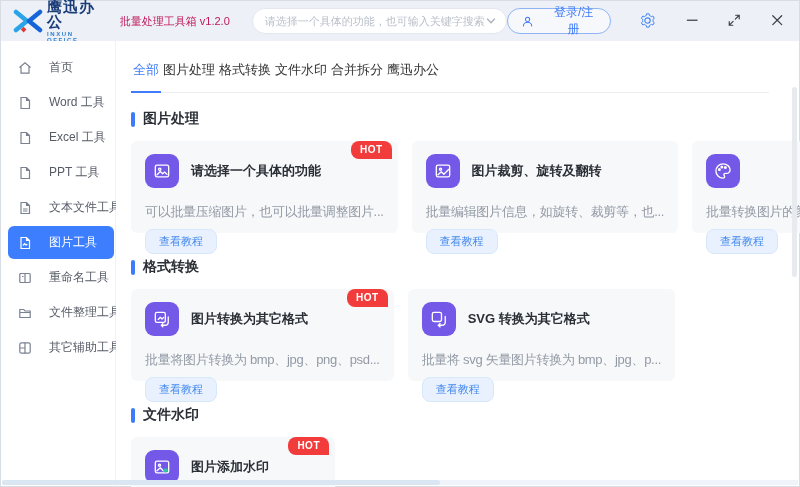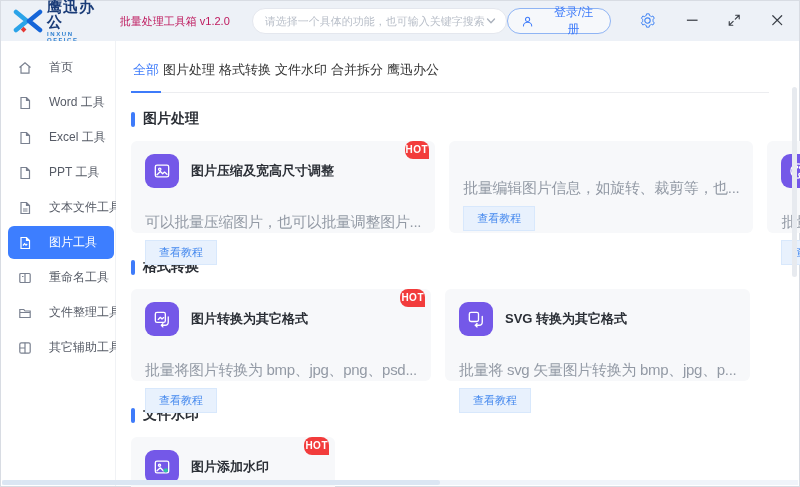--- a/index.html
+++ b/index.html
@@ -45,23 +45,23 @@
   .content { padding:0 28px 0 15px; }
   .section-title { margin-top:17px; display:flex; align-items:center; gap:8px; font-size:14px; font-weight:bold; color:#2b2f36; }
   .section-title .bar { width:4px; height:15px; background:#3e7bfa; border-radius:2px; }
 
   .cards { margin-top:13px; display:grid; grid-template-columns:repeat(3,1fr); gap:14px; margin-bottom:25px; }
   .card { position:relative; background:#f7f8fa; border-radius:6px; padding:13px 14px 12px; height:92px; }
   .card-head { display:flex; align-items:center; gap:12px; }
   .tool-icon { width:34px; height:34px; border-radius:9px; background:#7458e8; flex:0 0 auto; display:flex; align-items:center; justify-content:center; }
   .tool-icon svg { width:20px; height:20px; }
   .card-title { font-size:13px; font-weight:bold; color:#2b2f36; white-space:nowrap; }
-  .card-desc { margin-top:25px; font-size:15px; letter-spacing:-0.3px; color:#939aa5; white-space:nowrap; overflow:hidden; }
-  .tutorial-btn { margin-top:8px; padding:4px 13px; font-size:11px; color:#4488ee; background:#e8f1fd; border:1px solid #d8e8fc; border-radius:0; cursor:pointer; font-family:inherit; }
-  .hot { position:absolute; top:0; right:6px; background:#f23c3c; color:#fff; font-size:10px; font-weight:bold; padding:3px 1px 4px; border-radius:8px 8px 0 8px; letter-spacing:.5px; }
+  .card-desc { margin-top:15px; font-size:13px; letter-spacing:-0.3px; color:#939aa5; white-space:nowrap; overflow:hidden; }
+  .tutorial-btn { margin-top:8px; padding:4px 13px; font-size:11px; color:#4488ee; background:#e8f1fd; border:1px solid #d8e8fc; border-radius:8px; cursor:pointer; font-family:inherit; }
+  .hot { position:absolute; top:0; right:6px; background:#f23c3c; color:#fff; font-size:10px; font-weight:bold; padding:3px 9px 4px; border-radius:8px 8px 0 8px; letter-spacing:.5px; }
 
   
   .vscroll { position:absolute; right:2px; top:46px; width:5px; height:190px; background:#e7eaef; border-radius:3px; }
   .hscroll-track { position:absolute; left:1px; right:1px; bottom:1px; height:5px; background:#f0f4fa; }
   .hscroll-thumb { position:absolute; left:0; top:0; height:5px; width:55%; background:#dbe6f3; border-radius:3px; }
 </style>
 </head>
 <body>
 
 <div class="window">
@@ -229,27 +229,37 @@
           <div class="card">
             <span class="hot">HOT</span>
             <div class="card-head">
               <span class="tool-icon">
                 <svg viewBox="0 0 24 24" fill="none" stroke="#fff" stroke-width="1.6" stroke-linecap="round" stroke-linejoin="round">
                     <rect x="4" y="5" width="16" height="14" rx="2"></rect>
                     <circle cx="9.3" cy="10" r="1.4"></circle>
                     <path d="M6 16.5 l4-4 2.8 2.8 2.2-2 3 2.7"></path>
                   </svg>
               </span>
-              <span class="card-title">图片压缩及宽高尺寸调整</span>
+              <span class="card-title">请选择一个具体的功能</span>
             </div>
             <div class="card-desc">可以批量压缩图片，也可以批量调整图片...</div>
             <button class="tutorial-btn">查看教程</button>
           </div>
 
           <div class="card">
+            <div class="card-head">
+              <span class="tool-icon">
+                <svg viewBox="0 0 24 24" fill="none" stroke="#fff" stroke-width="1.6" stroke-linecap="round" stroke-linejoin="round">
+                    <rect x="4" y="5" width="16" height="14" rx="2"></rect>
+                    <circle cx="9" cy="9.8" r="1.3"></circle>
+                    <path d="M6 16.5 l4-3.5 3 3 M13 16 l6-6"></path>
+                  </svg>
+              </span>
+              <span class="card-title">图片裁剪、旋转及翻转</span>
+            </div>
             <div class="card-desc">批量编辑图片信息，如旋转、裁剪等，也...</div>
             <button class="tutorial-btn">查看教程</button>
           </div>
 
           <div class="card">
             <div class="card-head">
               <span class="tool-icon">
                 <svg viewBox="0 0 24 24" fill="none" stroke="#fff" stroke-width="1.6">
                     <path d="M12 3.5a8.5 8.5 0 1 0 0 17c1.4 0 2-.8 2-1.7 0-1.2-1-1.5-1-2.5 0-.9.8-1.4 1.9-1.4h1.4a4.2 4.2 0 0 0 4.2-4.3c0-4-3.9-7.1-8.5-7.1z"></path>
                     <circle cx="7.6" cy="10.2" r="1" fill="#fff"></circle>

